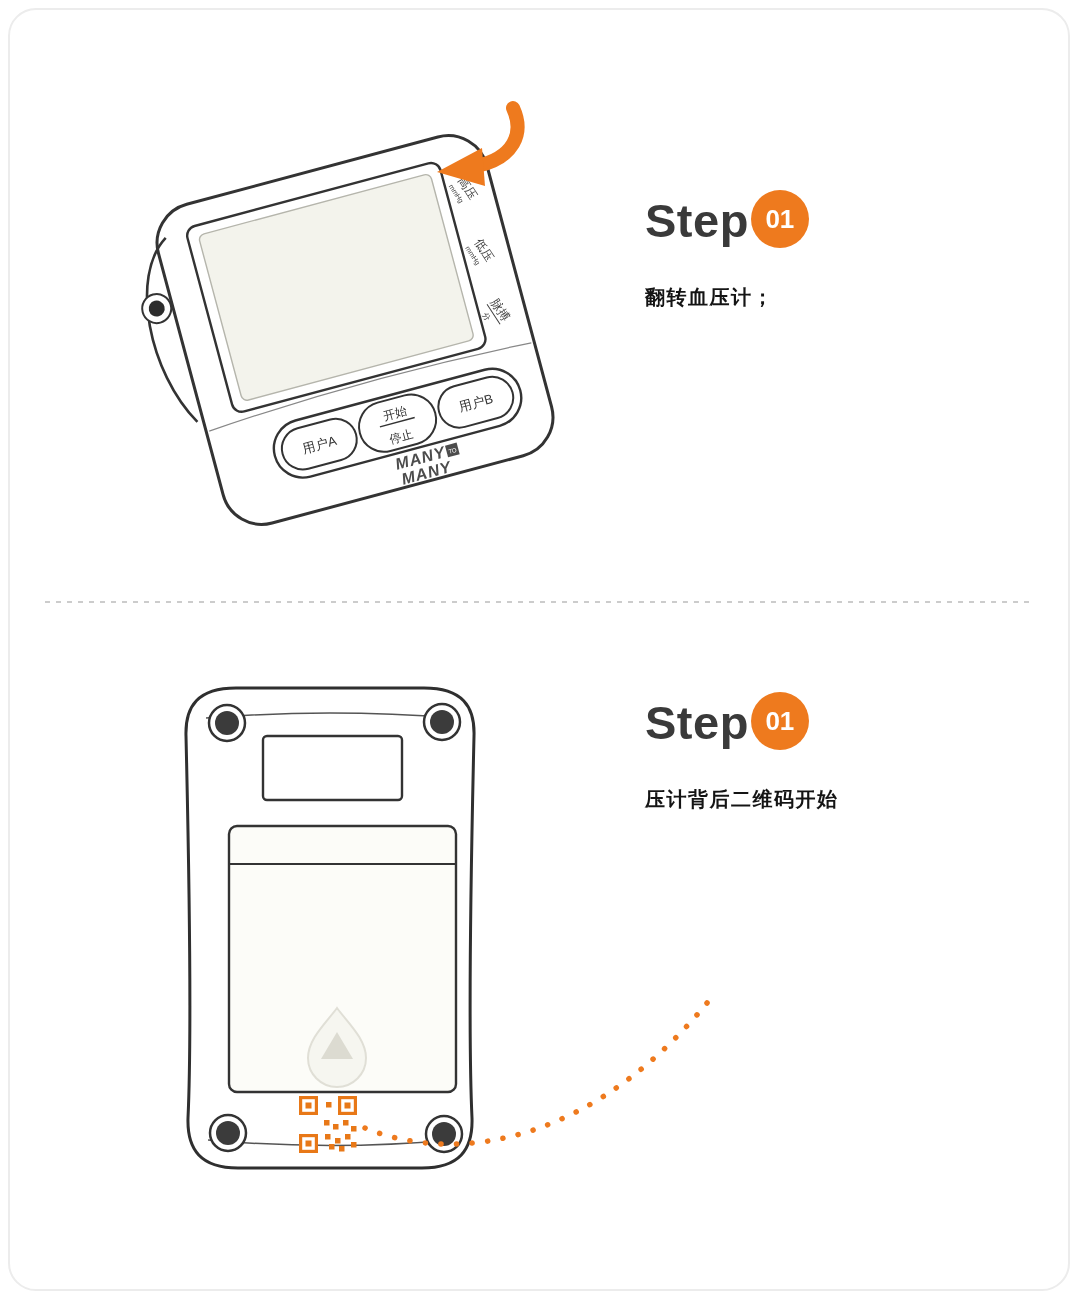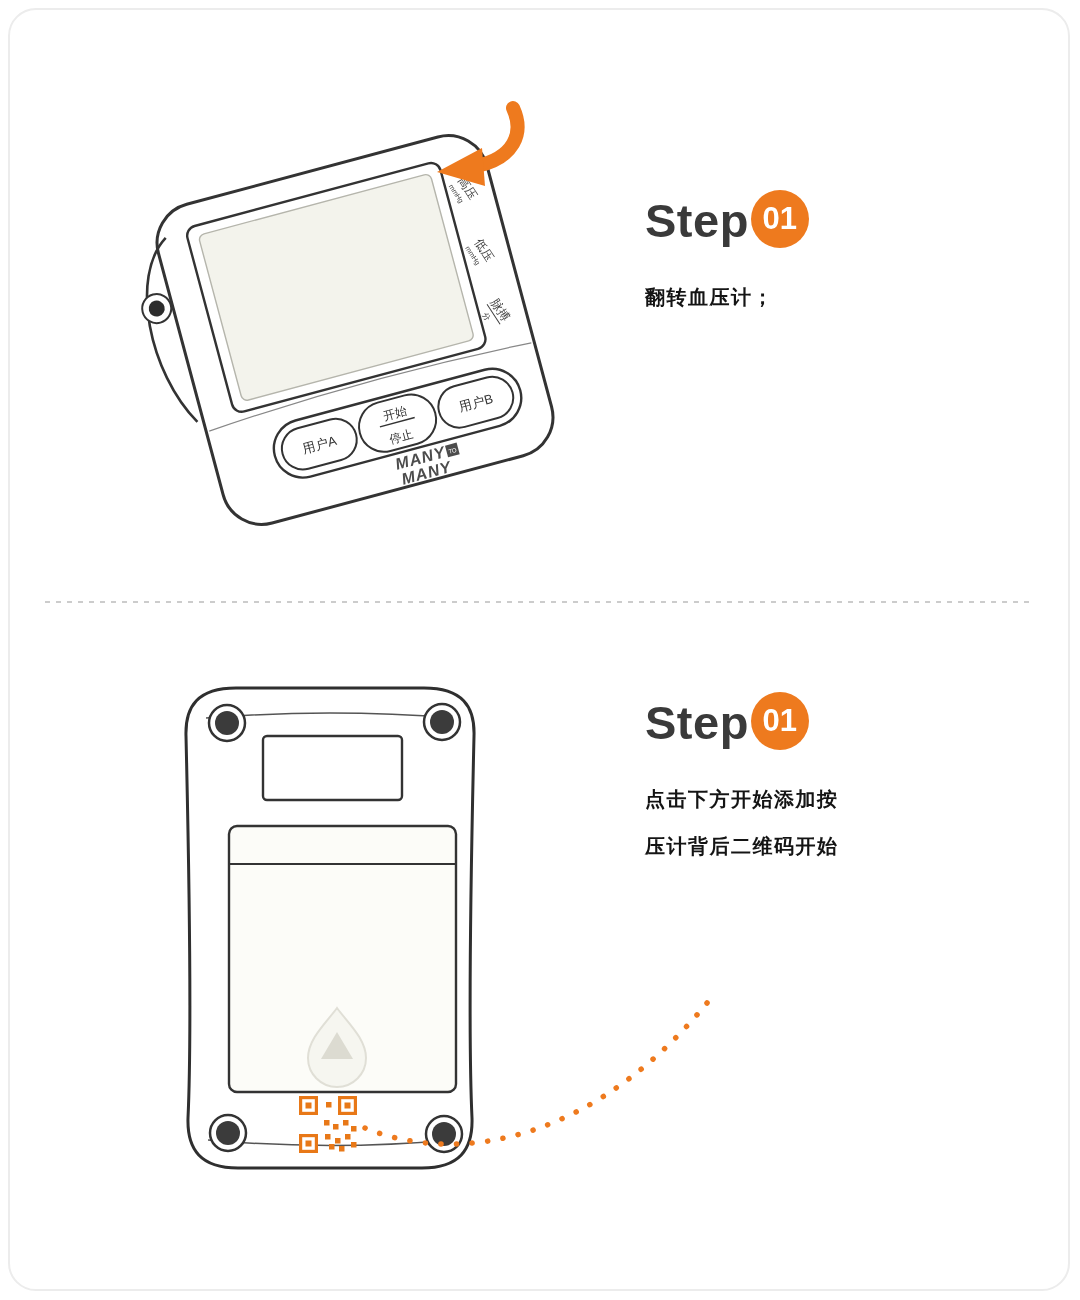--- a/index.html
+++ b/index.html
@@ -15,21 +15,21 @@
     border:2px solid #ececec; border-radius:28px; pointer-events:none;
   }
   .step-block { position:absolute; }
   .step-heading { display:flex; align-items:flex-end; gap:2px; }
   .step-word {
     font-size:47px; font-weight:800; color:#3a3a3a; letter-spacing:0.5px;
   }
   .step-badge {
     width:58px; height:58px; border-radius:50%; background:#ee7a1e;
     color:#ffffff; display:flex; align-items:center; justify-content:center;
-    font-size:31px; font-weight:700;
+    font-size:26px; font-weight:700;
   }
   .step-desc {
     margin-top:26px; font-size:20px; font-weight:600; color:#141414;
     letter-spacing:1.5px; line-height:47px;
   }
   .divider {
     position:absolute; left:45px; top:601px; width:990px; height:2px;
     background:repeating-linear-gradient(90deg,#cccccc 0 5px,transparent 5px 11px);
   }
   svg text { font-family:"Liberation Sans","DejaVu Sans",sans-serif; }
@@ -185,21 +185,20 @@
     </svg>
 
     <div class="step-block" style="left:645px; top:692px;">
       <div class="step-heading">
         <span class="step-word">Step</span>
         <span class="step-badge">
           <span>01</span>
         </span>
       </div>
       <div class="step-desc">
-        <div>点击下方开始添加按</div>
         <div>压计背后二维码开始</div>
       </div>
     </div>
 
     <svg class="abs" style="left:330px; top:955px;" width="430" height="215" viewBox="0 0 430 215">
       <path d="M 35 173 C 130 212 270 185 385 38" fill="none" stroke="#ee7a1e" stroke-width="5.5" stroke-linecap="round" stroke-dasharray="0.1 15.5"></path>
     </svg>
   </section>
 
 </div>

